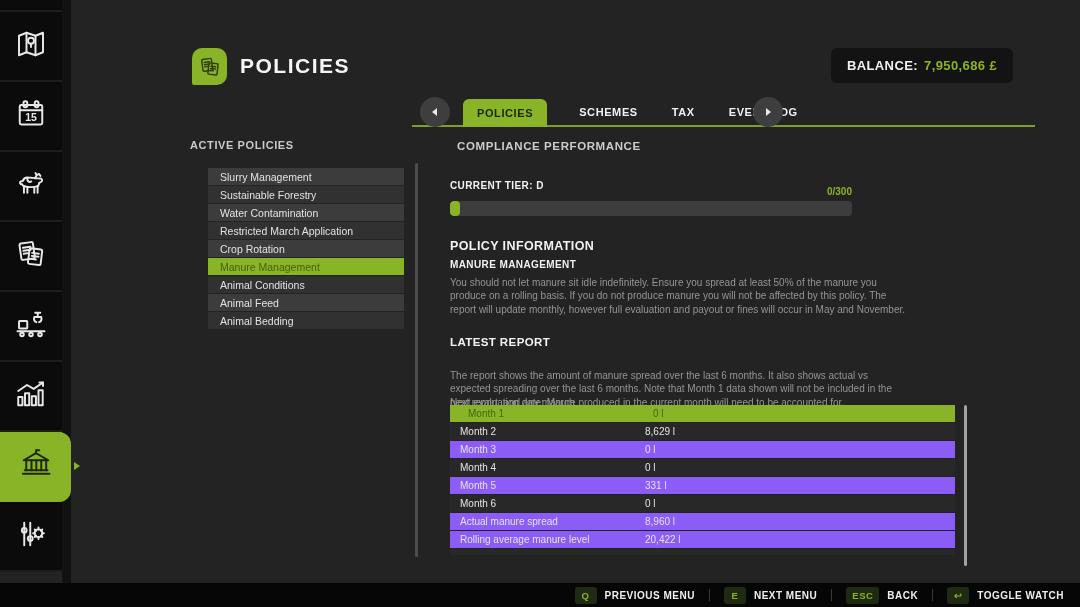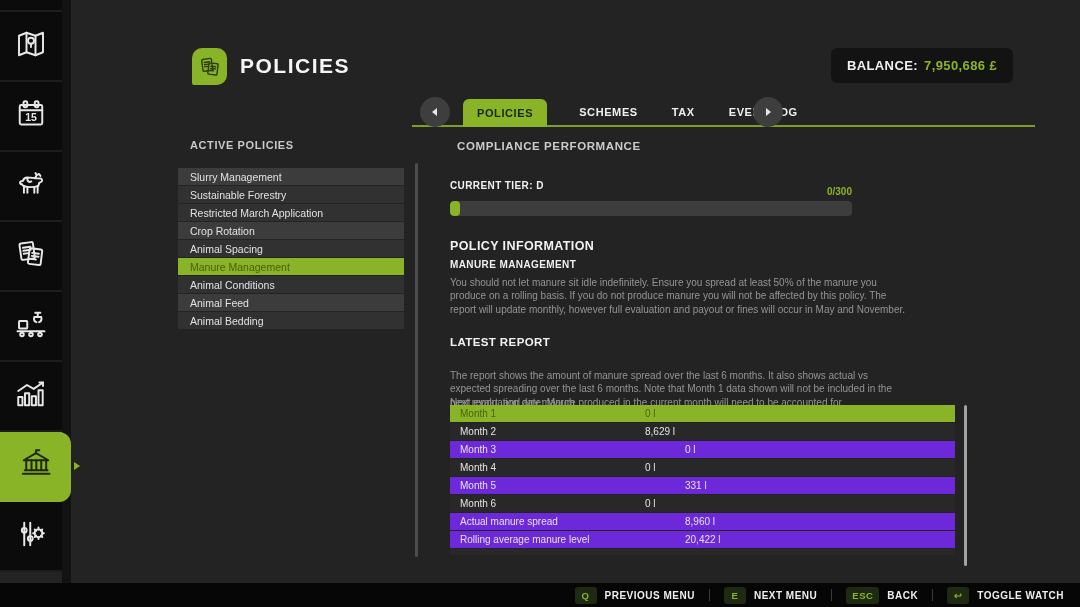--- a/index.html
+++ b/index.html
@@ -38,43 +38,43 @@
   .tab-arrow svg{width:8px;height:8px;}
   .tabs{position:absolute;left:51px;top:0;height:30px;display:flex;align-items:center;gap:30px;}
   .tab{font-size:11px;font-weight:bold;color:#f0f0f0;letter-spacing:.6px;cursor:pointer;padding:0 2px;}
   .tab.active{background:var(--accent);color:#1c2608;height:28px;margin-top:2px;display:flex;align-items:center;
               padding:0 14px;border-radius:6px 6px 0 0;}
 
   
   .pol-heading{position:absolute;left:190px;top:139px;font-size:11px;font-weight:bold;color:#c9c9c9;letter-spacing:.6px;}
   .pol-list{position:absolute;left:178px;top:168px;width:226px;}
   .p-row{height:17px;margin-bottom:1px;display:flex;align-items:center;padding-left:12px;
-         font-size:10.5px;color:#e2e2e2;cursor:pointer;}
+         font-size:10.5px;color:#e2e2e2;cursor:pointer;margin-left:30px;}
   .p-row.light{background:#3c3c3c;} .p-row.dark{background:#313131;}
   .p-row.sel{background:var(--accent);color:#46600f;}
   .pol-scroll{position:absolute;left:415px;top:163px;width:3px;height:394px;background:#4d4d4d;border-radius:2px;cursor:pointer;}
 
   
   .content{position:absolute;left:450px;top:135px;width:520px;}
   .sec-h1{position:absolute;left:0;font-size:11.5px;font-weight:bold;color:#cccccc;letter-spacing:.6px;}
   .tier{position:absolute;left:0;top:45px;font-size:10px;font-weight:bold;color:#f2f2f2;letter-spacing:.4px;}
   .prog-text{position:absolute;left:0;top:51px;width:402px;text-align:right;font-size:10px;font-weight:bold;color:var(--accent);}
   .prog-track{position:absolute;left:0;top:66px;width:402px;height:15px;background:#3d3d3d;border-radius:4px;overflow:hidden;}
   .prog-fill{height:15px;background:var(--accent);border-radius:4px;}
   .info-h{position:absolute;left:0;top:104px;font-size:12.5px;font-weight:bold;color:#f2f2f2;letter-spacing:.4px;}
   .info-sub{position:absolute;left:0;top:124px;font-size:10px;font-weight:bold;color:#f0f0f0;letter-spacing:.4px;}
   .info-desc{position:absolute;left:0;top:141px;width:464px;font-size:10px;line-height:1.34;color:#949494;}
   .rep-h{position:absolute;left:0;top:201px;font-size:11.5px;font-weight:bold;color:#f2f2f2;letter-spacing:.4px;}
   .rep-date{position:absolute;left:0;top:218px;font-size:10px;color:#9a9a9a;margin-top:44px;}
   .rep-desc{position:absolute;left:0;top:234px;width:458px;font-size:10px;line-height:1.34;color:#949494;}
   .rep-table{position:absolute;left:0;top:270px;width:505px;}
   .t-row{height:17px;margin-bottom:1px;display:flex;align-items:center;font-size:10px;color:#e4e4e4;cursor:pointer;}
   .t-row .c1{width:185px;padding-left:10px;}
-  .t-row.even{background:#6d28d9;gap:40px;} .t-row.odd{background:#282828;align-items:center;}
-  .t-row.sel{background:var(--accent);color:#4a640f;}
+  .t-row.even{background:#8b5cf6;} .t-row.odd{background:#282828;align-items:center;}
+  .t-row.sel{background:var(--accent);color:#4a640f;padding-left:8px;}
   .t-row.clipped{height:6px;overflow:hidden;margin-bottom:0;}
   .tbl-scroll{position:absolute;left:514px;top:270px;width:3px;height:161px;background:#a2a2a2;border-radius:2px;cursor:pointer;}
 
   
   .footer{position:absolute;left:0;bottom:0;width:1080px;height:24px;background:#060606;z-index:5;
           display:flex;align-items:center;justify-content:flex-end;padding-right:16px;box-sizing:border-box;gap:10px;}
   .fkey{background:#1f2a12;color:var(--accent);font-size:9.5px;font-weight:bold;border-radius:3px;
         padding:3px 6px;min-width:10px;text-align:center;letter-spacing:.5px;}
   .flabel{color:#efefef;font-size:10px;font-weight:bold;letter-spacing:.5px;margin-left:2px;}
   .fsep{width:1px;height:12px;background:#3a3a3a;margin:0 4px;}
@@ -201,23 +201,23 @@
       <svg viewBox="0 0 8 8">
           <path d="M2 0 L7 4 L2 8 Z" fill="#e8e8e8"></path>
         </svg>
     </div>
   </div>
 
   <div class="pol-heading">ACTIVE POLICIES</div>
   <div class="pol-list" id="pol-list">
       <div class="p-row light">Slurry Management</div>
       <div class="p-row dark">Sustainable Forestry</div>
+      <div class="p-row light">Water Contamination</div>
       <div class="p-row dark">Restricted March Application</div>
       <div class="p-row light">Crop Rotation</div>
-      <div class="p-row dark">Animal Spacing</div>
       <div class="p-row sel">Manure Management</div>
       <div class="p-row dark">Animal Conditions</div>
       <div class="p-row light">Animal Feed</div>
       <div class="p-row dark">Animal Bedding</div>
     </div>
   <div class="pol-scroll"></div>
 
   <div class="content">
     <div class="sec-h1" style="top:5px;margin-left:7px;">COMPLIANCE PERFORMANCE</div>
     <div class="tier">CURRENT TIER: D</div>

